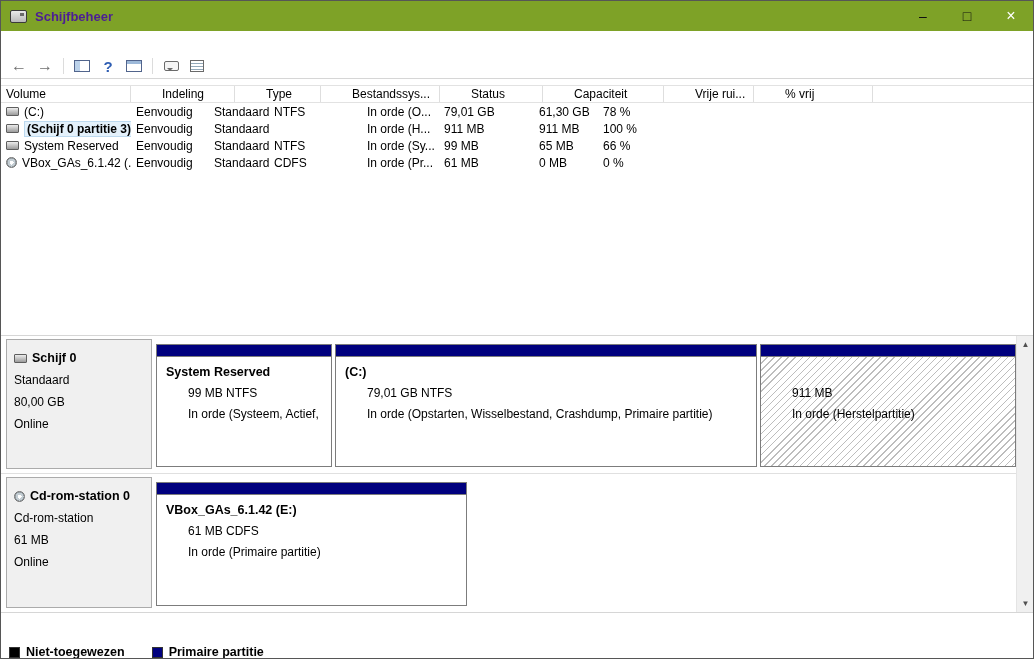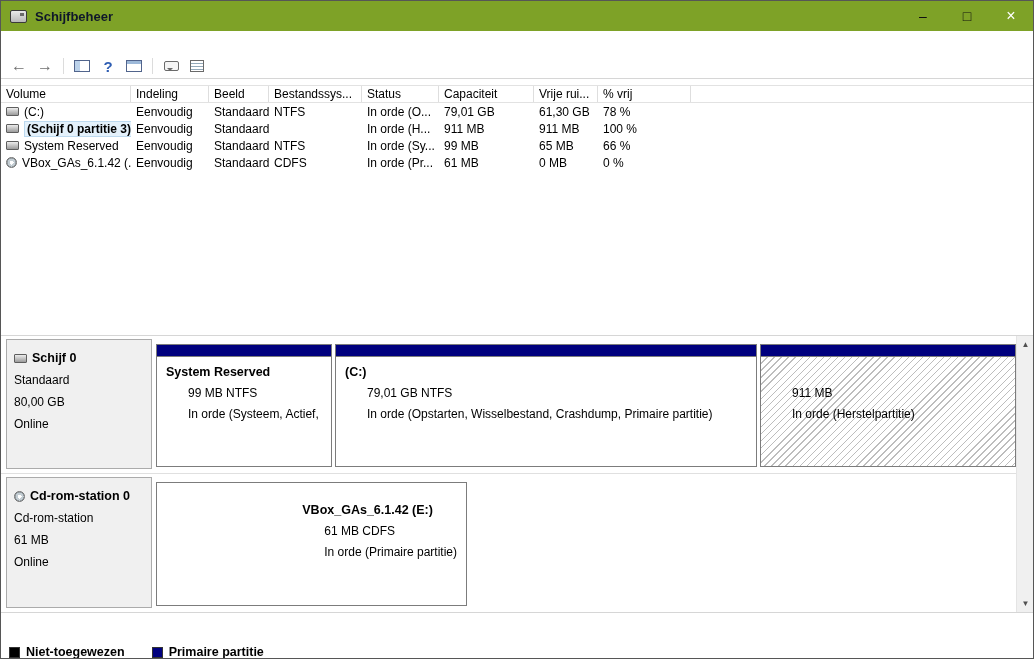--- a/index.html
+++ b/index.html
@@ -5,21 +5,21 @@
   * { box-sizing: border-box; margin: 0; padding: 0; }
   html,body { background:#888; }
   body { font-family: "Liberation Sans", "DejaVu Sans", sans-serif; font-size:12px; color:#000; }
 
   .window { position:relative; width:1034px; height:659px; background:#fff; border:1px solid #565656; overflow:hidden; }
 
   
   .titlebar { position:absolute; left:0; top:0; right:0; height:30px; display:flex; align-items:center; padding-left:9px; gap:8px; }
   .app-icon { width:17px; height:13px; border:1px solid #3a3a3a; background:linear-gradient(#e9e9e9,#b9b9b9); border-radius:2px; position:relative; }
   .app-icon::after { content:""; position:absolute; right:2px; top:2px; width:4px; height:3px; background:#6a6a6a; }
-  .title-text { font-weight:bold; font-size:13px; color:#0f172a; }
+  .title-text { font-weight:bold; font-size:13px; color:#4c1d95; }
   .win-controls { margin-left:auto; display:flex; height:100%; }
   .wc { width:44px; height:100%; display:flex; align-items:center; justify-content:center; font-size:14px; color:#101010; cursor:default; }
   .wc.close { color:#ffffff; font-size:16px; }
 
   
   .menubar { position:absolute; left:0; top:30px; right:0; height:22px; background:#ffffff; border-bottom:1px solid #ececec; display:flex; align-items:center; padding-left:4px; }
   .menu-item { padding:2px 8px; font-size:13px; }
   .menu-item::first-letter { text-decoration:underline; }
 
   
@@ -30,21 +30,21 @@
   .icon-tree { width:16px; height:12px; border:1px solid #51648c; background:linear-gradient(90deg,#bcd2ea 0 5px,#ffffff 5px); }
   .help-glyph { color:#2f5eb3; font-weight:bold; font-size:15px; }
   .icon-table { width:16px; height:12px; border:1px solid #51648c; background:linear-gradient(#9db9d9 0 3px,#ffffff 3px); }
   .icon-bubble { width:15px; height:10px; border:1px solid #6a6a6a; border-radius:2px; background:#f4f4f4; position:relative; }
   .icon-bubble::after { content:""; position:absolute; left:2px; bottom:-4px; border:3px solid transparent; border-top-color:#6a6a6a; }
   .icon-props { width:14px; height:12px; border:1px solid #6a6a6a; background:repeating-linear-gradient(#ffffff 0 2px,#93a9b9 2px 3px); }
 
   
   .list-pane { position:absolute; left:0; top:78px; right:0; height:256px; background:#fff; }
   .tgrid { display:grid; grid-template-columns:130px 78px 60px 93px 77px 95px 64px 93px 1fr; align-items:center; }
-  .thead { margin-top:6px; height:18px; border-top:1px solid #e2e2e2; border-bottom:1px solid #e2e2e2; }
+  .thead { margin-top:6px; height:18px; border-top:1px solid #e2e2e2; border-bottom:1px solid #e2e2e2;gap:26px; }
   .hc { height:100%; display:flex; align-items:center; padding:0 5px; border-right:1px solid #dedede; white-space:nowrap; overflow:hidden; }
   .hc.last { border-right:none; }
   .trow { height:17px; white-space:nowrap; }
   .cell { padding:0 5px; overflow:hidden; display:flex; align-items:center; }
   .icon-hdd { display:inline-block; width:13px; height:9px; min-width:13px; background:linear-gradient(#ececec,#9b9b9b); border:1px solid #5e5e5e; border-radius:1px; margin-right:5px; }
   .icon-cd { display:inline-block; width:11px; height:11px; min-width:11px; border-radius:50%; border:1px solid #707070; background:radial-gradient(circle,#ffffff 0 2px,#c3cdd3 2px 4px,#97a1a7 4px); margin-right:5px; }
   .sel-label { background:#e4f1fb; border:1px solid #bcd9ef; padding:0 2px;font-weight:bold; }
 
   
   .graph-pane { position:absolute; left:0; top:334px; right:0; height:278px; border-top:1px solid #d6d6d6; border-bottom:1px solid #d6d6d6; background:#fff; }
@@ -56,21 +56,21 @@
   .parts { flex:1; display:flex; gap:3px; padding:5px 0 2px 4px; }
   .part { border:1px solid #7c7c7c; background:#fff; display:flex; flex-direction:column; }
   .part-head { height:12px; border-bottom:1px solid #7c7c7c; }
   .part-body { flex:1; padding:8px 9px 0 9px; overflow:hidden; }
   .part-body.hatch { background:repeating-linear-gradient(135deg,#ffffff 0 4px,#bdbdbd 4px 5px); }
   .pt { font-weight:bold; font-size:12.5px; height:21px; white-space:nowrap; overflow:hidden; }
   .pl { font-size:12px; height:21px; white-space:nowrap; overflow:hidden;margin-left:22px; }
   .p-sysres { width:176px; min-width:176px; }
   .p-c { width:422px; min-width:422px; }
   .p-recovery { width:256px; min-width:256px; }
-  .p-cd { width:311px; min-width:311px;align-items:flex-end; }
+  .p-cd { width:311px; min-width:311px; }
 
   
   .vscroll { position:absolute; right:0; top:0; width:17px; height:100%; background:#f0f0f0; border-left:1px solid #e4e4e4; }
   .sb-btn { position:absolute; left:0; width:17px; height:17px; display:flex; align-items:center; justify-content:center; font-size:8px; color:#505050; }
   .sb-up { top:0; }
   .sb-down { bottom:0; }
 
   
   .legend { position:absolute; left:0; top:638px; right:0; height:26px; display:flex; align-items:center; padding-left:8px; background:#fff; }
   .legend-item { display:flex; align-items:center; margin-right:27px; }
@@ -116,21 +116,21 @@
       </span>
     <span class="tb-btn">
         <span class="icon-props"></span>
       </span>
   </div>
 
   <div class="list-pane">
     <div class="tgrid thead">
       <span class="hc">Volume</span>
       <span class="hc">Indeling</span>
-      <span class="hc">Beeld</span>
+      <span class="hc">Type</span>
       <span class="hc">Bestandssys...</span>
       <span class="hc">Status</span>
       <span class="hc">Capaciteit</span>
       <span class="hc">Vrije rui...</span>
       <span class="hc">% vrij</span>
       <span class="hc last"></span>
     </div>
 
     <div class="tgrid trow">
       <span class="cell">

